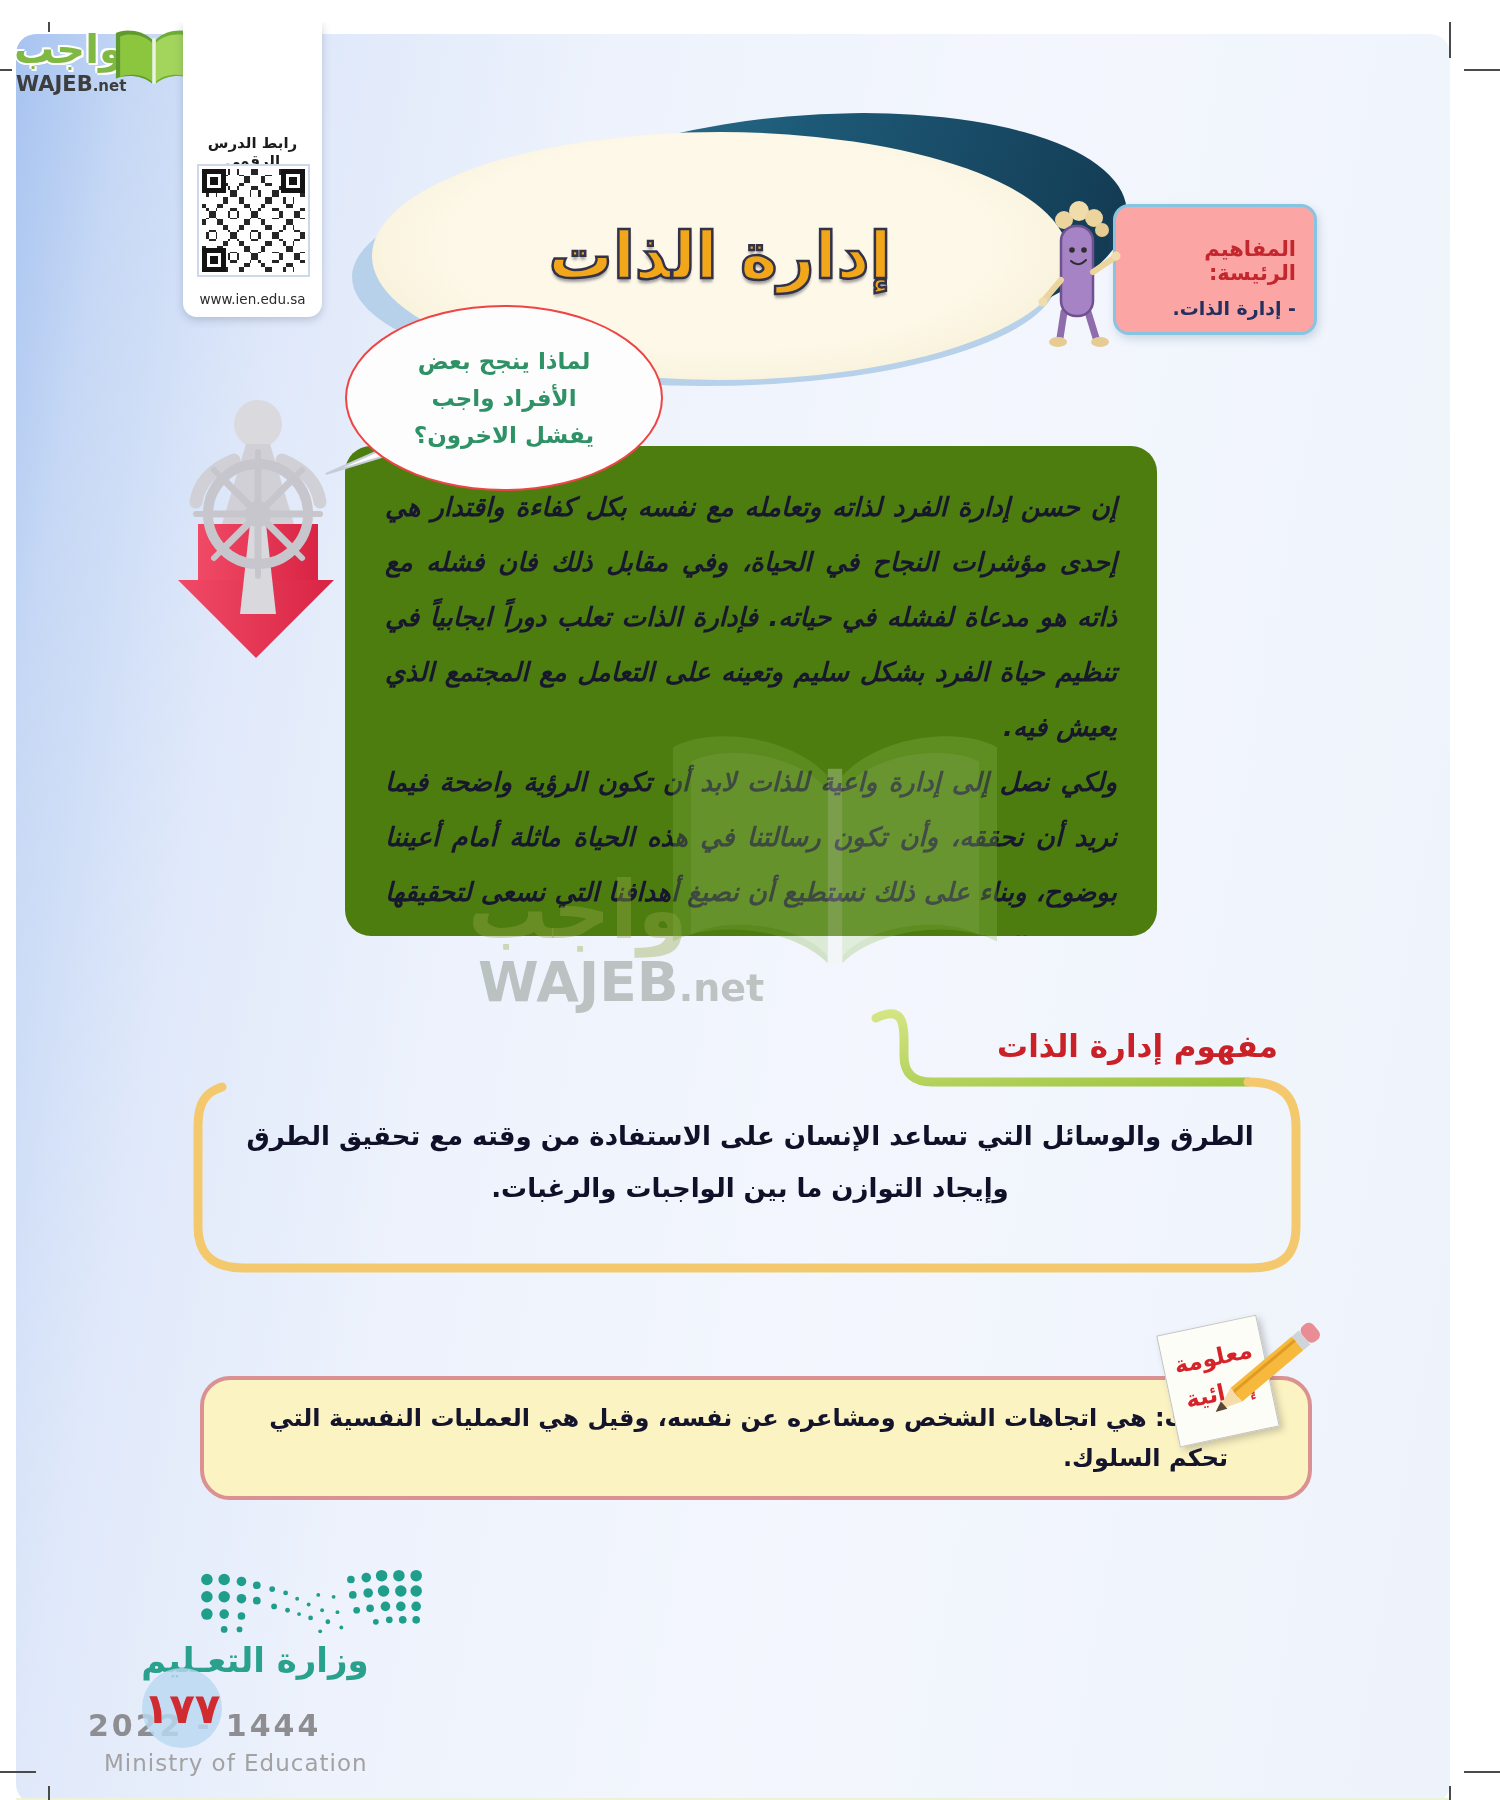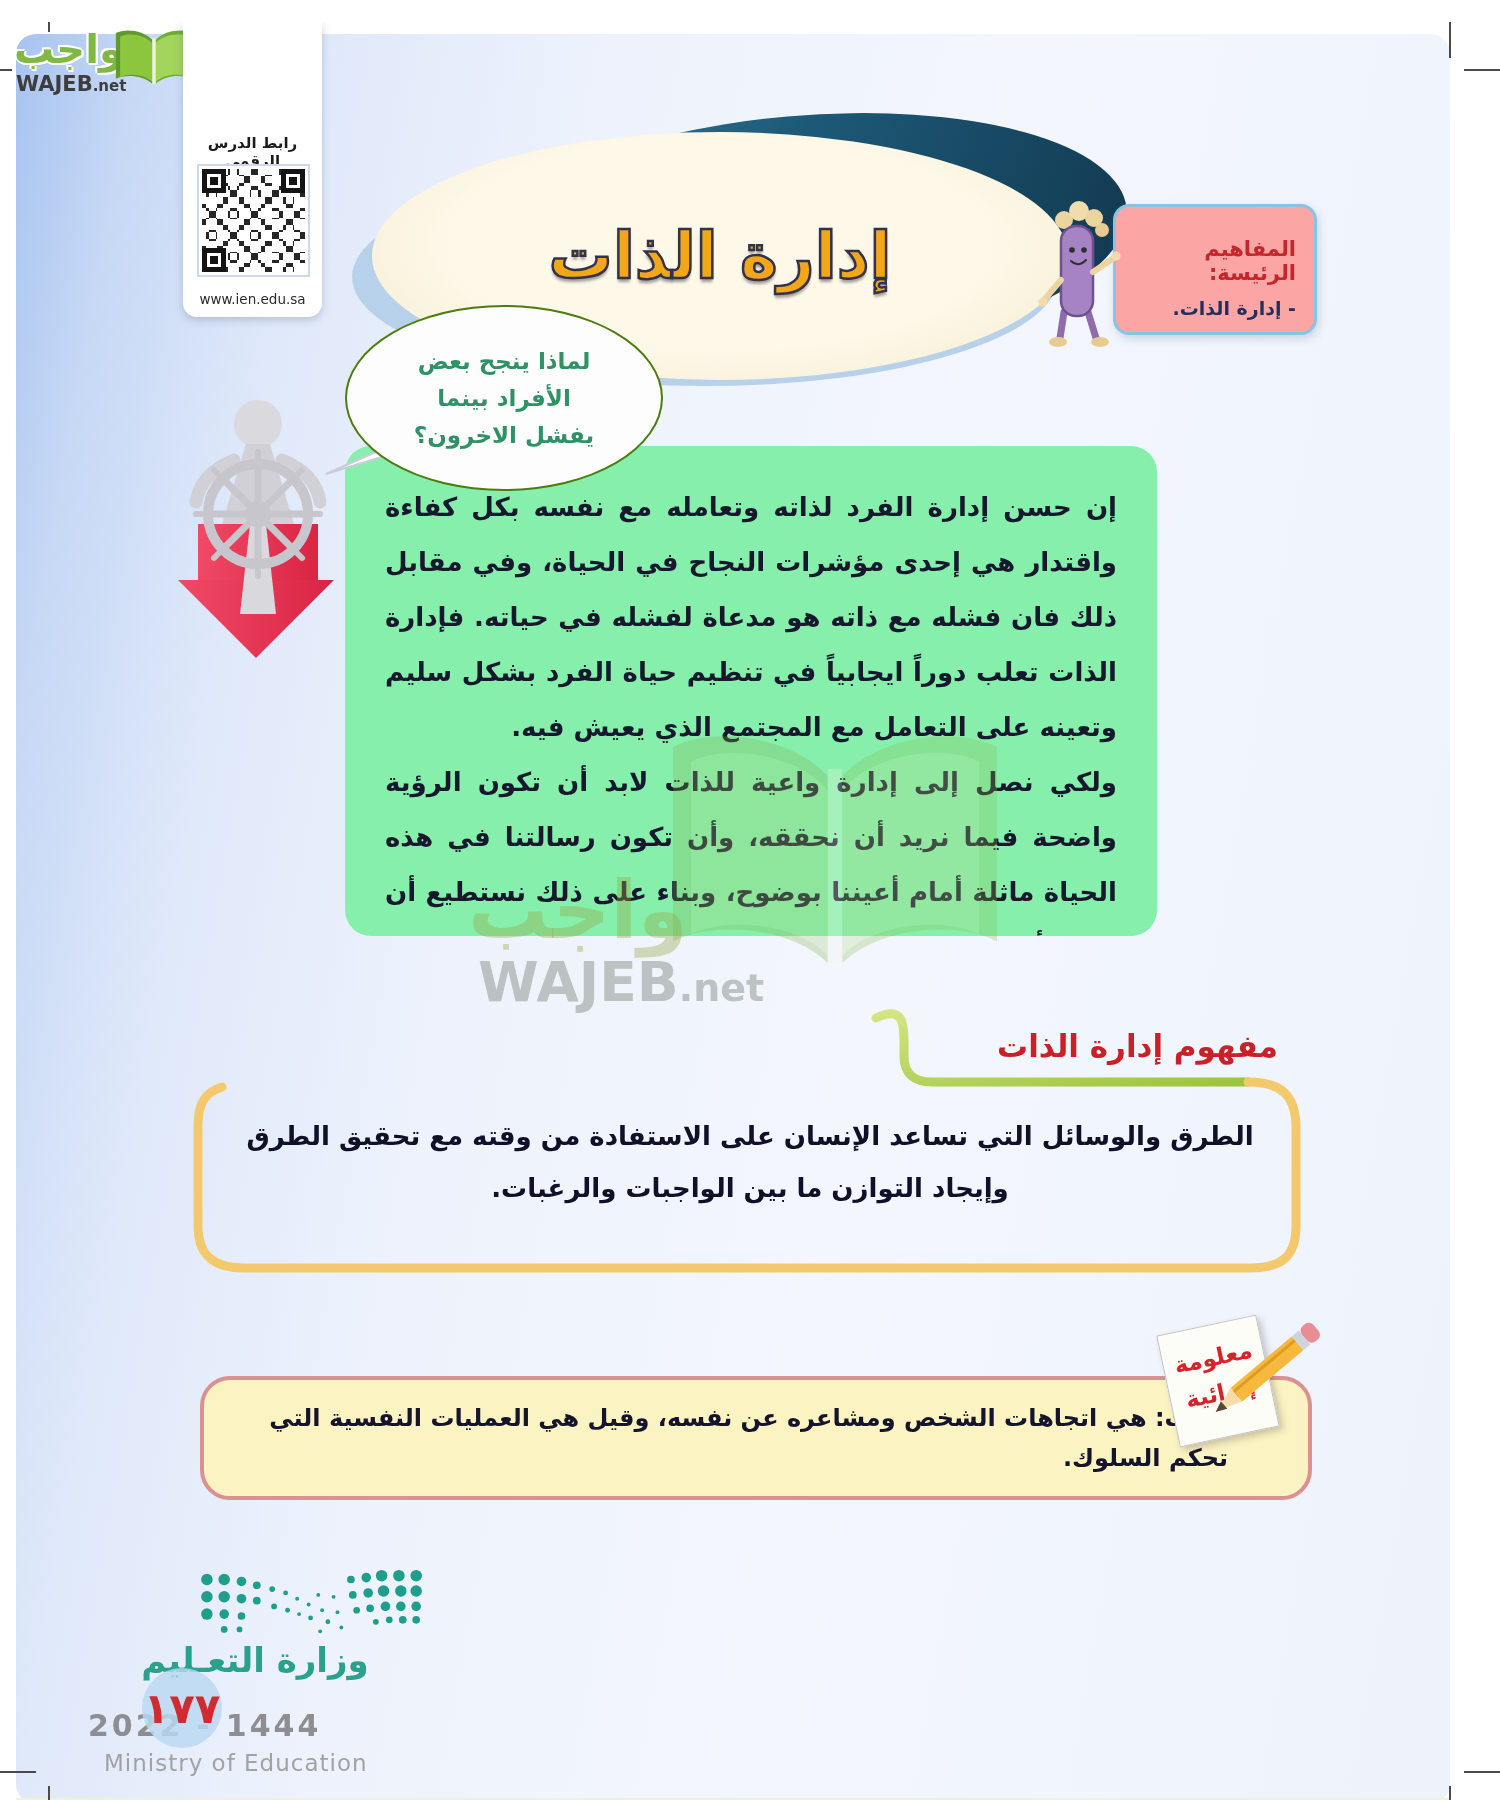--- a/index.html
+++ b/index.html
@@ -45,30 +45,30 @@
   .mascot{position:absolute;left:1034px;top:178px;z-index:3;}
 
   
   .concepts-box{position:absolute;left:1113px;top:182px;width:204px;height:131px;background:#fca5a5;
         border:3px solid #86c5e1;border-radius:16px;box-sizing:border-box;z-index:2;
         box-shadow:2px 4px 8px rgba(90,120,150,.25);direction:rtl;padding:30px 18px 0 8px;}
   .concepts-heading{font-size:21px;font-weight:bold;color:#c3262c;}
   .concepts-item{margin-top:12px;font-size:19px;font-weight:bold;color:#22305e;}
 
   
-  .bubble{position:absolute;left:345px;top:283px;width:314px;height:182px;background:#fdfdfe;border:2px solid #4d7c0f;
+  .bubble{position:absolute;left:345px;top:283px;width:314px;height:182px;background:#fdfdfe;border:2px solid #ef4444;
         border-radius:50%;display:flex;flex-direction:column;align-items:center;justify-content:center;z-index:2;}
   .bubble div{direction:rtl;font-size:23px;font-weight:bold;color:#2f9166;line-height:37px;text-align:center;}
 
   
   .helm{position:absolute;left:170px;top:352px;}
 
   
-  .intro-box{position:absolute;left:345px;top:424px;width:812px;height:490px;background:#86efac;border-radius:26px;
-        box-sizing:border-box;padding:34px 40px;overflow:hidden;}
+  .intro-box{position:absolute;left:345px;top:424px;width:812px;height:490px;background:#4d7c0f;border-radius:26px;
+        box-sizing:border-box;padding:34px 40px;overflow:hidden;font-style:italic;}
   .intro-box p{margin:0;direction:rtl;text-align:justify;font-size:26px;font-weight:bold;color:#17172e;line-height:55px;}
 
   
   .wm-ar{position:absolute;left:468px;top:842px;font-size:80px;font-weight:bold;color:rgba(150,168,70,.38);z-index:4;}
   .wm-en{position:absolute;left:478px;top:928px;font-size:55px;font-weight:bold;color:rgba(110,120,105,.40);z-index:4;}
   .wm-en .tld{font-size:38px;}
   .wm-book{position:absolute;left:655px;top:682px;opacity:.28;z-index:4;}
 
   
   .strokes{position:absolute;left:0;top:0;width:1500px;height:1800px;pointer-events:none;z-index:1;}
@@ -174,21 +174,21 @@
           <stop offset="1" stop-color="#9cc43e"></stop>
       </linearGradient>
     </defs>
     <path d="M398 430 L326 452 L430 406 Z" fill="#fdfdfe" stroke="#c7cdd8" stroke-width="2"></path>
     <path d="M876 996 C 902 984 904 1000 904 1018 L904 1034 C904 1052 914 1060 932 1060 L1248 1060" fill="none" stroke="url(#ggrad)" stroke-width="9" stroke-linecap="round"></path>
     <path d="M1248 1060 C1282 1060 1296 1074 1296 1106 L1296 1204 C1296 1236 1280 1246 1250 1246 L244 1246 C214 1246 198 1234 198 1204 L198 1104 C198 1080 206 1070 222 1065" fill="none" stroke="#f4c96d" stroke-width="9" stroke-linecap="round"></path>
   </svg>
 
   <div class="bubble">
     <div>لماذا ينجح بعض</div>
-    <div>الأفراد بينما</div>
+    <div>الأفراد واجب</div>
     <div>يفشل الاخرون؟</div>
   </div>
 
   <svg class="helm" width="172" height="290" viewBox="0 0 172 290">
     <defs>
       <linearGradient id="redg" x1="0" y1="0" x2="1" y2="0">
         <stop offset="0" stop-color="#f04a66"></stop>
           <stop offset="1" stop-color="#d92444"></stop>
       </linearGradient>
     </defs>

